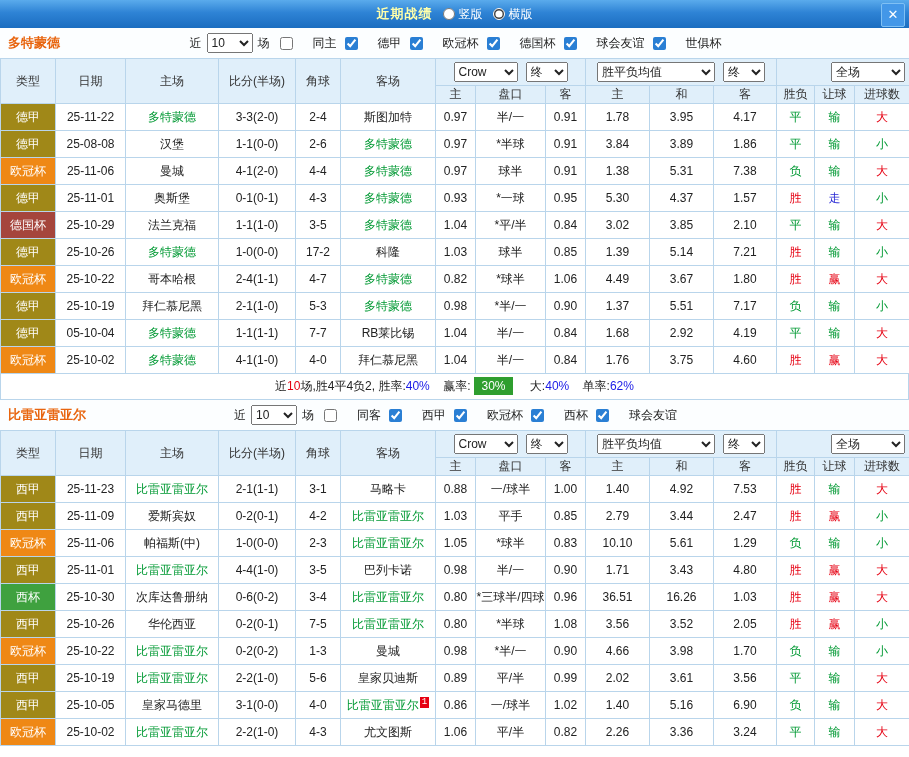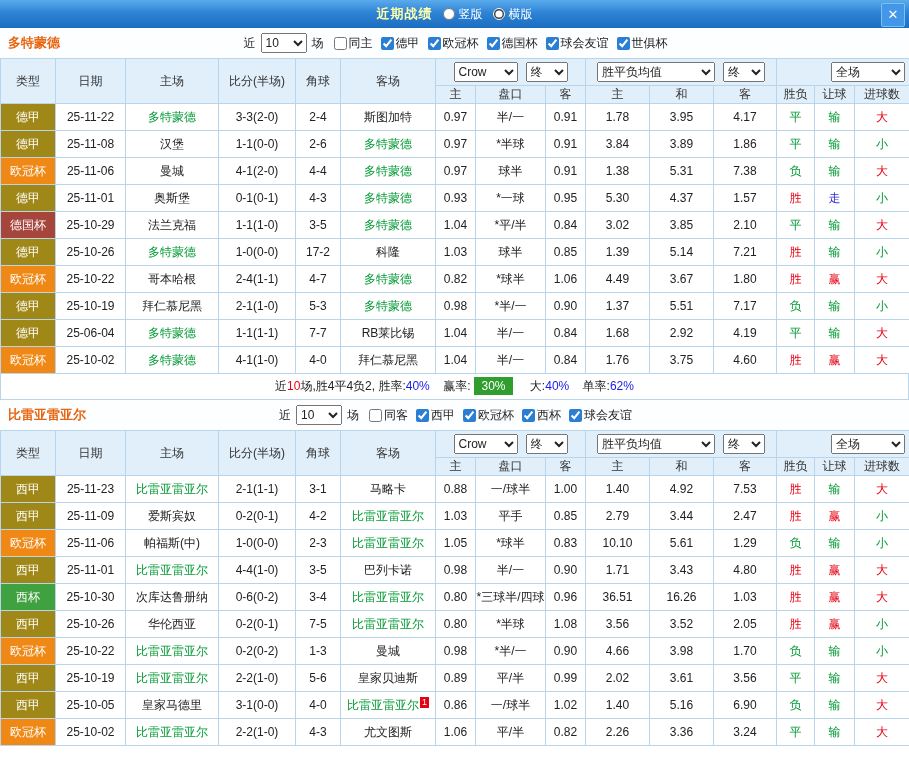--- a/index.html
+++ b/index.html
@@ -12,21 +12,21 @@
   .radio{display:inline-flex;align-items:center;gap:4px;color:#fff;cursor:pointer;font-size:12px;}
   .radio input{width:12px;height:12px;margin:0;accent-color:#fff;}
   .close-btn{position:absolute;right:4px;top:3px;width:22px;height:22px;line-height:21px;text-align:center;
     background:#4397e8;border:1px solid #7fc0f4;color:#fff;font-size:13px;font-weight:bold;border-radius:2px;cursor:pointer;}
 
   
   .secbar{height:30px;display:flex;align-items:center;position:relative;background:#fcfeff;}
   .team-name{position:absolute;left:8px;color:#e8650f;font-weight:bold;font-size:13px;}
   .filters{margin:0 auto;display:flex;align-items:center;}
   .filters .txt{margin:0 2px;}
-  .filters .chk{display:inline-flex;align-items:center;gap:2px;margin-left:8px;cursor:pointer;}
+  .filters .chk{display:inline-flex;align-items:center;gap:20px;margin-left:8px;cursor:pointer;}
   .filters input[type=checkbox]{width:13px;height:13px;margin:0;accent-color:#2a7fd4;}
 
   select{font-size:12px;height:20px;font-family:inherit;color:#222;}
   .sel-count{width:46px;margin:0 3px;}
   .sel-odds{width:64px;}
   .sel-final{width:42px;}
   .sel-avg{width:118px;}
   .sel-scope{width:74px;}
   .selgroup{display:flex;align-items:center;justify-content:center;gap:8px;}
   .selgroup.right{justify-content:flex-end;padding-right:4px;}
@@ -169,21 +169,21 @@
     <td>0.91</td>
     <td class="gL">1.78</td>
     <td>3.95</td>
     <td>4.17</td>
     <td class="gL" style="color: rgb(0, 153, 51);">平</td>
     <td style="color: rgb(0, 153, 51);">输</td>
     <td style="color: rgb(230, 0, 18);">大</td>
   </tr>
       <tr>
     <td class="c-type" style="background: rgb(160, 136, 24);">德甲</td>
-    <td>25-11-08</td>
+    <td>25-08-08</td>
     <td>汉堡</td>
     <td>1-1(0-0)</td>
     <td>2-6</td>
     <td style="color: rgb(0, 153, 51);">多特蒙德</td>
     <td class="gL">0.97</td>
     <td>*半球</td>
     <td>0.91</td>
     <td class="gL">3.84</td>
     <td>3.89</td>
     <td>1.86</td>
@@ -288,21 +288,21 @@
     <td>0.90</td>
     <td class="gL">1.37</td>
     <td>5.51</td>
     <td>7.17</td>
     <td class="gL" style="color: rgb(0, 153, 51);">负</td>
     <td style="color: rgb(0, 153, 51);">输</td>
     <td style="color: rgb(0, 153, 51);">小</td>
   </tr>
       <tr>
     <td class="c-type" style="background: rgb(160, 136, 24);">德甲</td>
-    <td>25-06-04</td>
+    <td>05-10-04</td>
     <td style="color: rgb(0, 153, 51);">多特蒙德</td>
     <td>1-1(1-1)</td>
     <td>7-7</td>
     <td>RB莱比锡</td>
     <td class="gL">1.04</td>
     <td>半/一</td>
     <td>0.84</td>
     <td class="gL">1.68</td>
     <td>2.92</td>
     <td>4.19</td>
@@ -560,21 +560,21 @@
     <td class="gL" style="color: rgb(0, 153, 51);">平</td>
     <td style="color: rgb(0, 153, 51);">输</td>
     <td style="color: rgb(230, 0, 18);">大</td>
   </tr>
       <tr>
     <td class="c-type" style="background: rgb(160, 136, 24);">西甲</td>
     <td>25-10-05</td>
     <td>皇家马德里</td>
     <td>3-1(0-0)</td>
     <td>4-0</td>
-    <td style="color: rgb(0, 153, 51);">比雷亚雷亚尔<span class="sup">1</span></td>
+    <td style="color: rgb(0, 153, 51); font-family: Liberation Mono, monospace;">比雷亚雷亚尔<span class="sup">1</span></td>
     <td class="gL">0.86</td>
     <td>一/球半</td>
     <td>1.02</td>
     <td class="gL">1.40</td>
     <td>5.16</td>
     <td>6.90</td>
     <td class="gL" style="color: rgb(0, 153, 51);">负</td>
     <td style="color: rgb(0, 153, 51);">输</td>
     <td style="color: rgb(230, 0, 18);">大</td>
   </tr>

